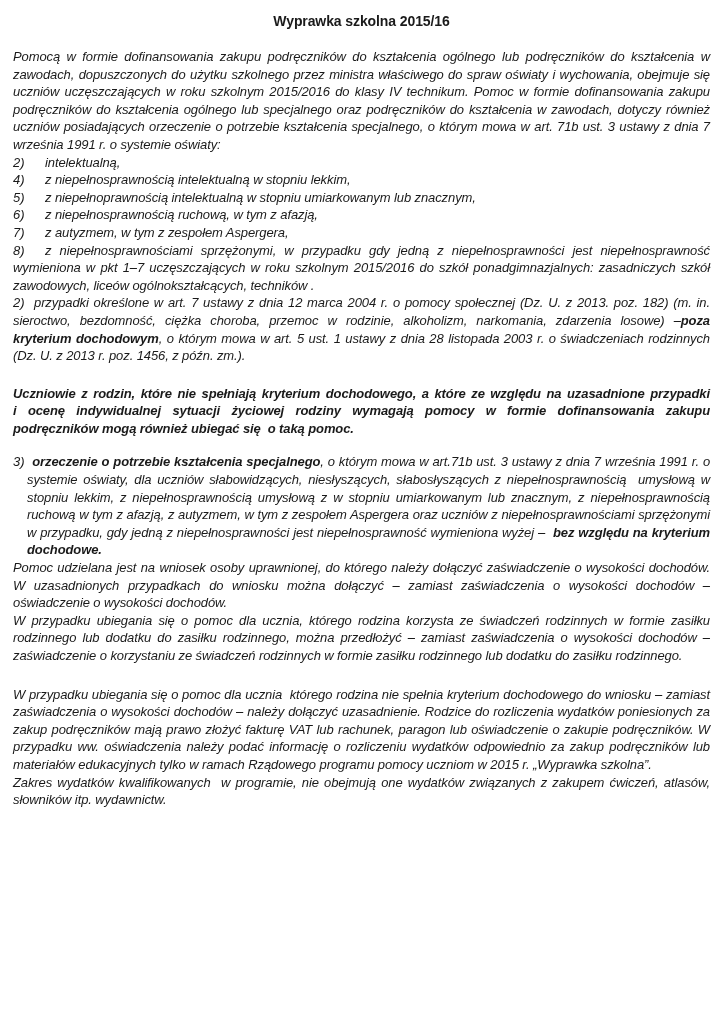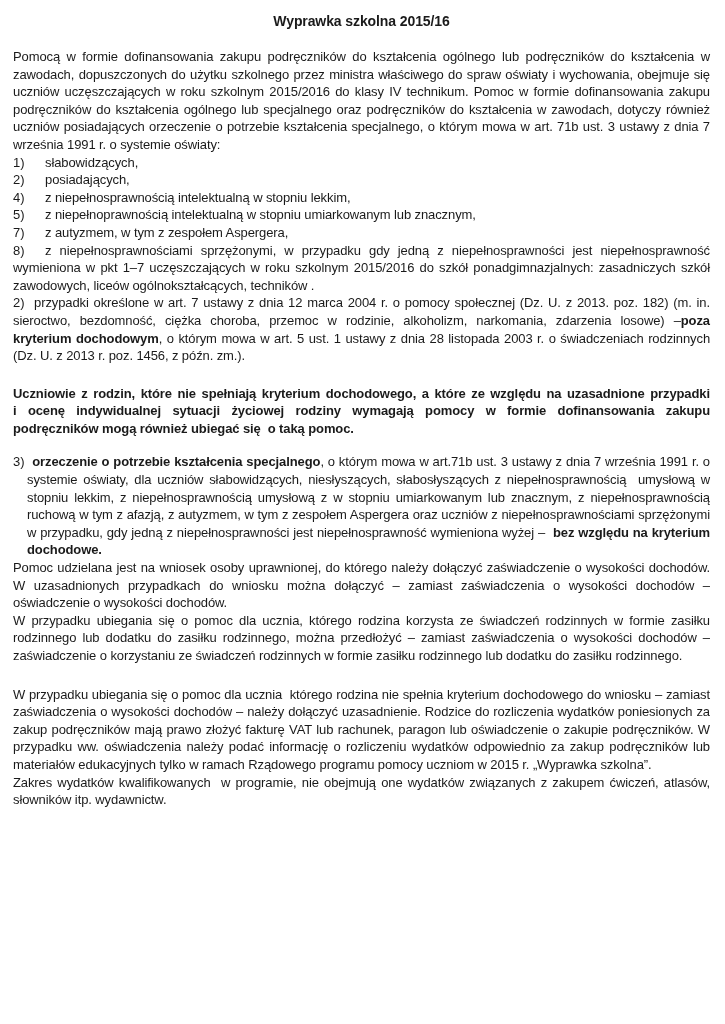--- a/index.html
+++ b/index.html
@@ -27,20 +27,21 @@
     line-height: 18px;
     letter-spacing: -0.1px;
     margin: 0 0 18px 0;
   }
   .doc-body p {
     margin: 0;
     font-size: 13px;
     line-height: 17.6px;
     letter-spacing: -0.1px;
     text-align: justify;
+    font-style: italic;
   }
   p.numbered-item .num {
     display: inline-block;
     width: 32px;
   }
   p.hanging-item {
     padding-left: 14px;
     text-indent: -14px;
   }
   .spacer {
@@ -48,24 +49,24 @@
   }
   b { font-weight: bold; }
 </style>
 </head>
 <body>
 
 <div class="page">
   <p class="doc-title">Wyprawka szkolna 2015/16</p>
   <div class="doc-body">
       <p class="paragraph"><span>Pomocą w formie dofinansowania zakupu podręczników do kształcenia ogólnego lub podręczników do kształcenia w zawodach, dopuszczonych do użytku szkolnego przez ministra właściwego do spraw oświaty i wychowania, obejmuje się uczniów uczęszczających w roku szkolnym 2015/2016 do klasy IV technikum. Pomoc w formie dofinansowania zakupu podręczników do kształcenia ogólnego lub specjalnego oraz podręczników do kształcenia w zawodach, dotyczy również uczniów posiadających orzeczenie o potrzebie kształcenia specjalnego, o którym mowa w art. 71b ust. 3 ustawy z dnia 7 września 1991 r. o systemie oświaty:</span></p>
-      <p class="numbered-item"><span class="num">1)</span><span>słabowidzących,</span></p>
-      <p class="numbered-item"><span class="num">2)</span><span>posiadających,</span></p>
+      <p class="numbered-item"><span class="num">2)</span><span>intelektualną,</span></p>
       <p class="numbered-item"><span class="num">4)</span><span>z niepełnosprawnością intelektualną w stopniu lekkim,</span></p>
       <p class="numbered-item"><span class="num">5)</span><span>z niepełnoprawnością intelektualną w stopniu umiarkowanym lub znacznym,</span></p>
+      <p class="numbered-item"><span class="num">6)</span><span>z niepełnosprawnością ruchową, w tym z afazją,</span></p>
       <p class="numbered-item"><span class="num">7)</span><span>z autyzmem, w tym z zespołem Aspergera,</span></p>
       <p class="numbered-item"><span class="num">8)</span><span>z niepełnosprawnościami sprzężonymi, w przypadku gdy jedną z&nbsp;niepełnosprawności jest niepełnosprawność wymieniona w pkt 1–7 uczęszczających w roku szkolnym 2015/2016 do szkół ponadgimnazjalnych: zasadniczych szkół zawodowych, liceów ogólnokształcących, techników .</span></p>
       <p class="paragraph"><span>2)&nbsp; przypadki określone w art. 7 ustawy z dnia 12 marca 2004 r. o pomocy społecznej (Dz. U. z 2013. poz. 182) (m. in. sieroctwo, bezdomność, ciężka choroba, przemoc w rodzinie, alkoholizm, narkomania, zdarzenia losowe) –</span><b>poza kryterium dochodowym</b><span>, o którym mowa w art. 5 ust. 1 ustawy z dnia 28 listopada 2003 r. o świadczeniach rodzinnych (Dz. U. z 2013 r. poz. 1456, z późn. zm.).</span></p>
       <div class="spacer" style="height: 20px;"></div>
       <p class="paragraph"><b>Uczniowie z rodzin, które nie spełniają kryterium dochodowego, a które ze względu na uzasadnione przypadki i&nbsp;ocenę indywidualnej sytuacji życiowej rodziny wymagają pomocy w formie dofinansowania zakupu podręczników mogą również ubiegać się&nbsp; o taką pomoc.</b></p>
       <div class="spacer" style="height: 16px;"></div>
       <p class="hanging-item"><span>3)&nbsp; </span><b>orzeczenie o potrzebie kształcenia specjalnego</b><span>, o którym mowa w art.71b ust. 3 ustawy z dnia 7 września 1991 r. o systemie oświaty, dla uczniów słabowidzących, niesłyszących, słabosłyszących z&nbsp;niepełnosprawnością&nbsp; umysłową w stopniu lekkim, z niepełnosprawnością umysłową z w stopniu umiarkowanym lub znacznym, z niepełnosprawnością ruchową w tym z afazją, z&nbsp;autyzmem, w tym z zespołem Aspergera oraz uczniów z&nbsp;niepełnosprawnościami sprzężonymi w przypadku, gdy jedną z&nbsp;niepełnosprawności jest niepełnosprawność wymieniona wyżej –&nbsp; </span><b>bez względu na kryterium dochodowe.</b></p>
       <p class="paragraph"><span>Pomoc udzielana jest na wniosek osoby uprawnionej, do którego należy dołączyć zaświadczenie o wysokości dochodów. W&nbsp;uzasadnionych przypadkach do wniosku można dołączyć – zamiast zaświadczenia o wysokości dochodów – oświadczenie o&nbsp;wysokości dochodów.</span></p>
       <p class="paragraph"><span>W przypadku ubiegania się o pomoc dla ucznia, którego rodzina korzysta ze świadczeń rodzinnych w formie zasiłku rodzinnego lub dodatku do zasiłku rodzinnego, można przedłożyć – zamiast zaświadczenia o wysokości dochodów – zaświadczenie o&nbsp;korzystaniu ze świadczeń rodzinnych w formie zasiłku rodzinnego lub dodatku do zasiłku rodzinnego.</span></p>
       <div class="spacer" style="height: 21px;"></div>

